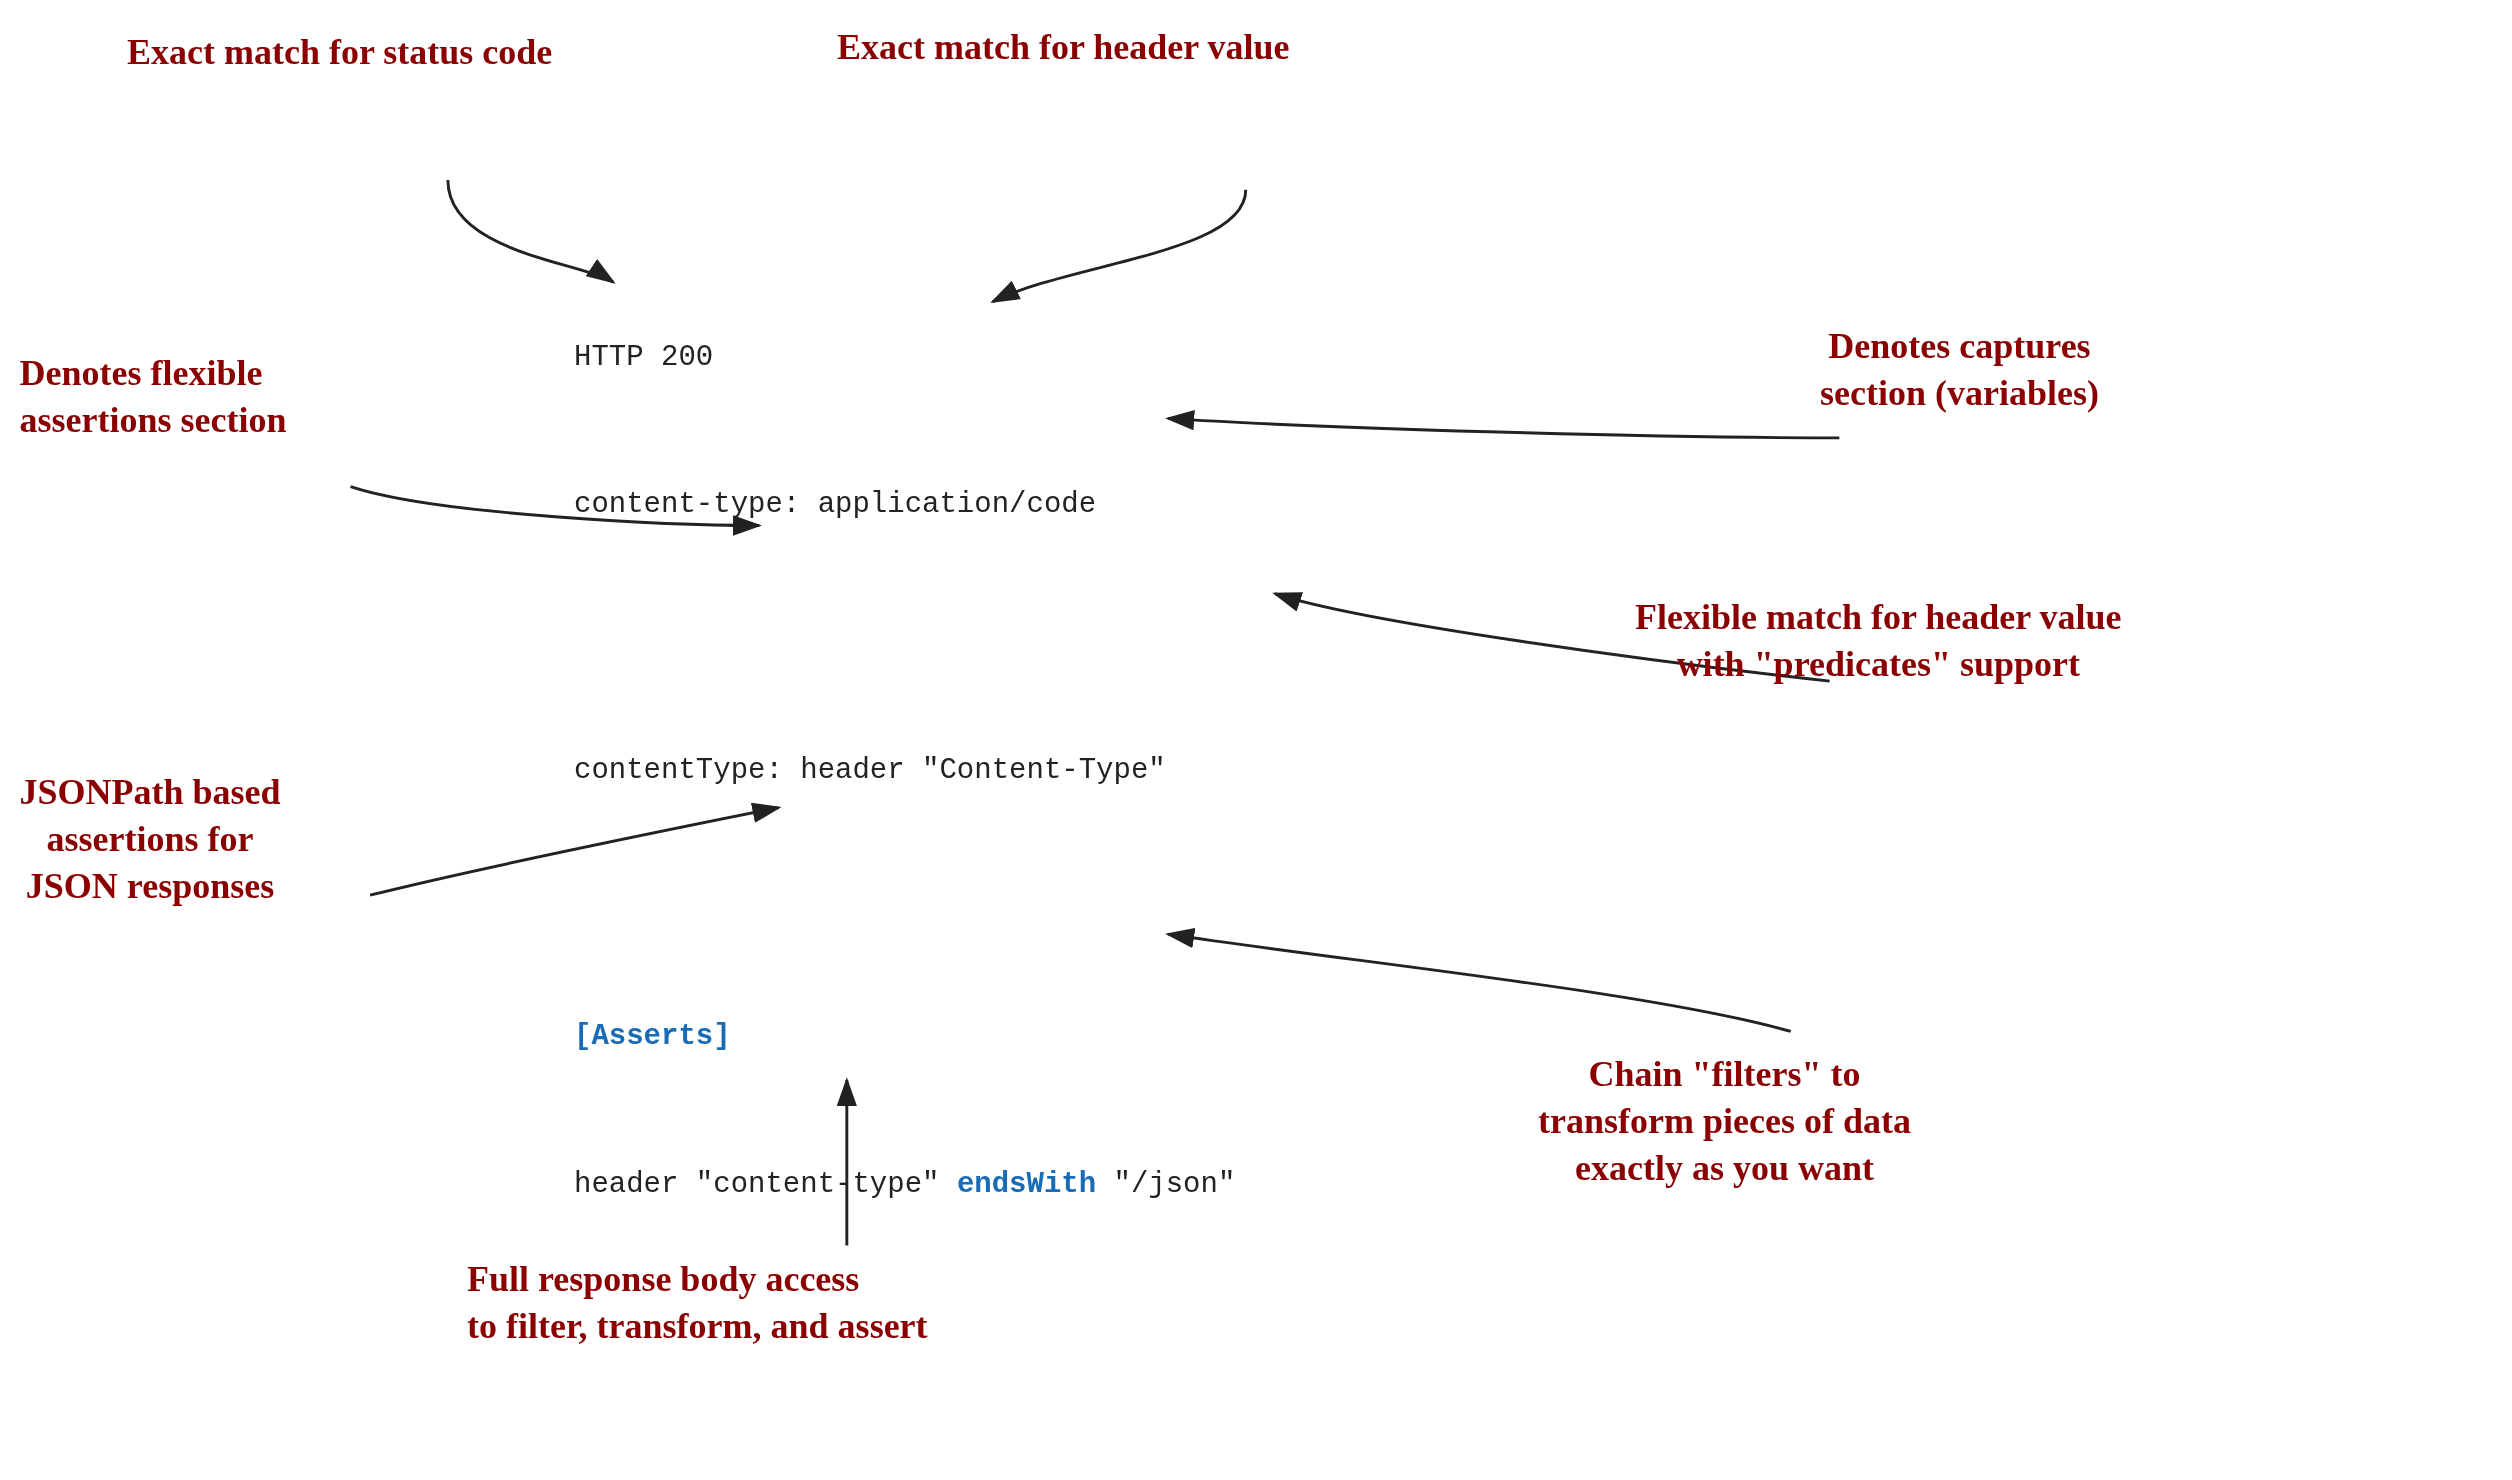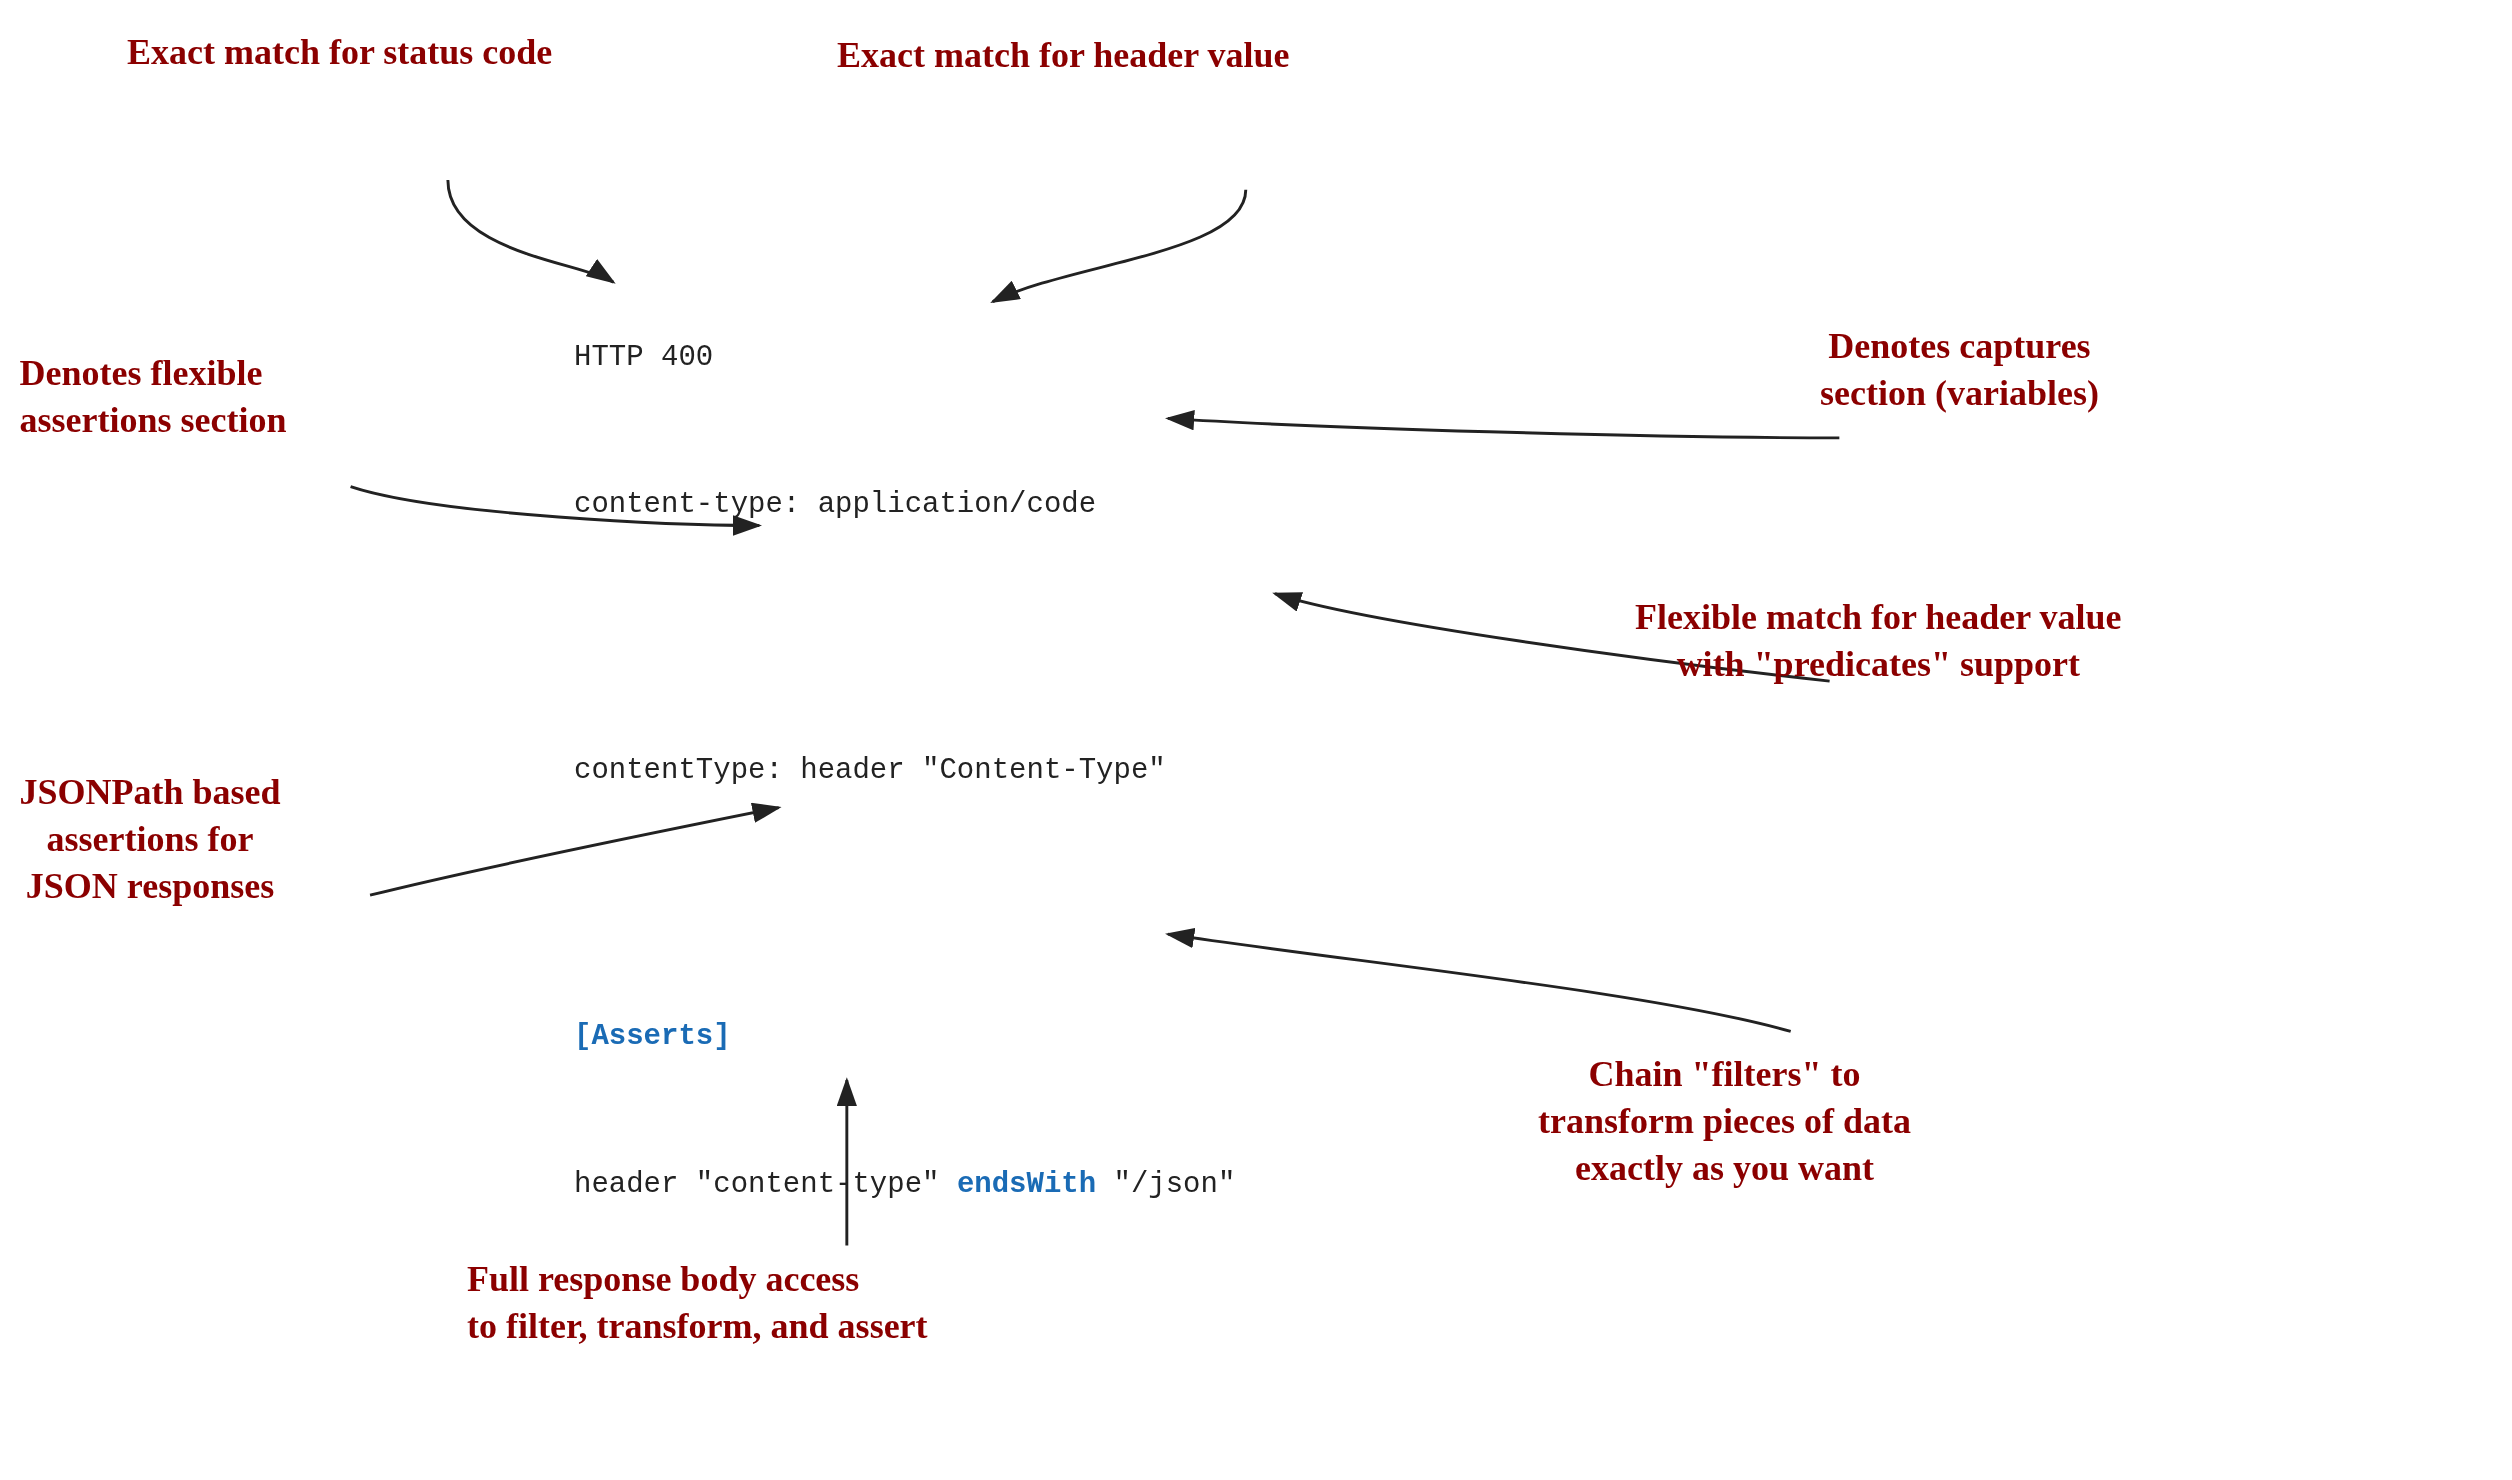--- a/index.html
+++ b/index.html
@@ -87,36 +87,36 @@
   <path d="M 380,920 C 500,890 700,850 800,830" stroke="#222" stroke-width="3" fill="none" marker-end="url(#arrowhead)"></path>
 
   <path d="M 1840,1060 C 1700,1020 1400,990 1200,960" stroke="#222" stroke-width="3" fill="none" marker-end="url(#arrowhead)"></path>
 
   <path d="M 870,1280 C 870,1200 870,1150 870,1110" stroke="#222" stroke-width="3" fill="none" marker-end="url(#arrowhead)"></path>
 </svg>
 
 <div class="annotation" style="top: 29px; left: 127px; text-align: center;">Exact match for
 status code</div>
 
-<div class="annotation" style="top: 24px; left: 837px; text-align: center; margin-top: 8px;">Exact match for header value</div>
+<div class="annotation" style="top: 24px; left: 837px; text-align: center;">Exact match for header value</div>
 
 <div class="annotation" style="top: 350px; left: 19.5px; text-align: left;">Denotes flexible<br>assertions section</div>
 
 <div class="annotation" style="top: 311px; left: 1820px; text-align: center; margin-top: 12px;">Denotes captures<br>section (variables)</div>
 
 <div class="annotation" style="top: 594px; left: 1635px; text-align: center;">Flexible match for header value<br>with "predicates" support</div>
 
 <div class="annotation" style="top: 769px; left: 19.5px; text-align: center;">JSONPath based<br>assertions for<br>JSON responses</div>
 
 <div class="annotation" style="top: 1051px; left: 1538px; text-align: center;">Chain "filters" to<br>transform pieces of data<br>exactly as you want</div>
 
 <div class="annotation" style="top: 1256px; left: 467px; text-align: left;">Full response body access<br>to filter, transform, and assert</div>
 
 <div class="code-block" style="top: 234px; left: 574px;">
-  <div><span>HTTP 400</span></div>
+  <div><span>HTTP 200</span></div>
   <div><span>content-type: application/code</span></div>
   <div style="height: 19.5px;"></div>
   <div><span>contentType: header "Content-Type"</span></div>
   <div style="height: 19.5px;"></div>
   <div><span class="code-section">[Asserts]</span></div>
   <div>header "content-type" <span class="code-keyword">endsWith</span> "/json"</div>
   
   
   
   

